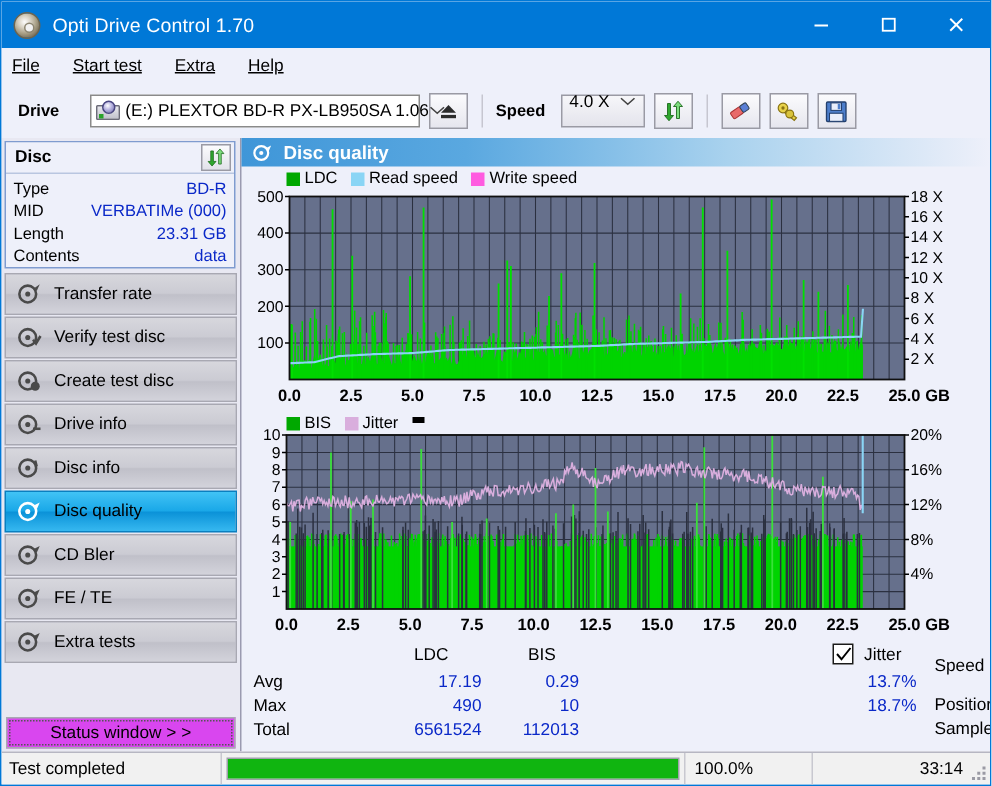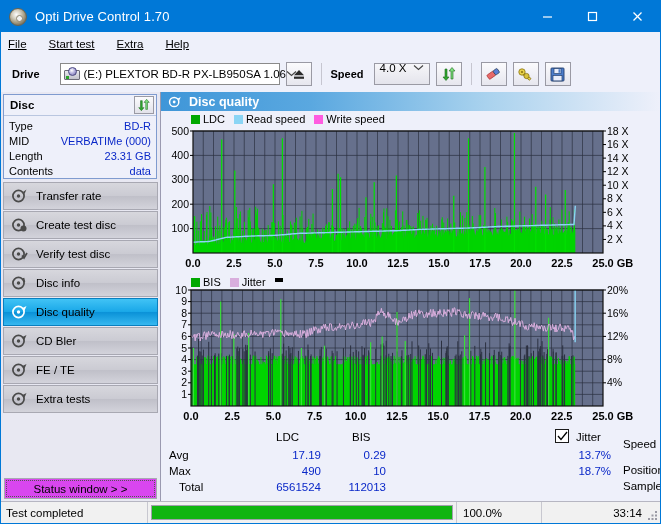--- a/index.html
+++ b/index.html
@@ -414,34 +414,44 @@
                 <path d="M12 4 L15.5 1.5 L13.5 6 Z" fill="#4a4a4a"></path>
               </svg>
           </span>
           <span class="lbl">Transfer rate</span>
         </div>
         <div class="nav-btn">
           <span class="ico">
             <svg width="17" height="16" viewBox="0 0 17 16">
                 <circle cx="7.5" cy="8" r="5.6" fill="none" stroke="#4a4a4a" stroke-width="1.7"></circle>
                 <circle cx="7.5" cy="8" r="1.7" fill="#4a4a4a"></circle>
+                <path d="M11 9.5 L13 12 L16 7" fill="none" stroke="#4a4a4a" stroke-width="1.7"></path>
+              </svg>
+          </span>
+          <span class="lbl">Verify test disc</span>
+        </div>
+        <div class="nav-btn">
+          <span class="ico">
+            <svg width="17" height="16" viewBox="0 0 17 16">
+                <circle cx="7.5" cy="8" r="5.6" fill="none" stroke="#4a4a4a" stroke-width="1.7"></circle>
+                <circle cx="7.5" cy="8" r="1.7" fill="#4a4a4a"></circle>
                 <circle cx="12.5" cy="11.5" r="3" fill="#4a4a4a"></circle>
               </svg>
           </span>
           <span class="lbl">Create test disc</span>
         </div>
         <div class="nav-btn">
           <span class="ico">
             <svg width="17" height="16" viewBox="0 0 17 16">
                 <circle cx="7.5" cy="8" r="5.6" fill="none" stroke="#4a4a4a" stroke-width="1.7"></circle>
                 <circle cx="7.5" cy="8" r="1.7" fill="#4a4a4a"></circle>
-                <path d="M11 9.5 L13 12 L16 7" fill="none" stroke="#4a4a4a" stroke-width="1.7"></path>
+                <rect x="11" y="10" width="5" height="1.7" fill="#4a4a4a"></rect>
               </svg>
           </span>
-          <span class="lbl">Verify test disc</span>
+          <span class="lbl">Drive info</span>
         </div>
         <div class="nav-btn">
           <span class="ico">
             <svg width="17" height="16" viewBox="0 0 17 16">
                 <circle cx="7.5" cy="8" r="5.6" fill="none" stroke="#4a4a4a" stroke-width="1.7"></circle>
                 <circle cx="7.5" cy="8" r="1.7" fill="#4a4a4a"></circle>
                 <path d="M12.5 3 L13.5 7" stroke="#4a4a4a" stroke-width="1.6"></path>
               </svg>
           </span>
           <span class="lbl">Disc info</span>
@@ -1746,21 +1756,21 @@
 
         <div id="jitter-check" style="left:394px; top:2px;">
           <svg width="11" height="11" viewBox="0 0 11 11">
               <polyline points="1,5 4,8.5 10,1" fill="none" stroke="#000" stroke-width="1.3"></polyline>
             </svg>
         </div>
         <span class="stat-label" style="left:415px; top:4px;">Jitter</span>
 
         <span class="stat-label" style="left:8px; top:22px;">Avg</span>
         <span class="stat-label" style="left:8px; top:38px;">Max</span>
-        <span class="stat-label" style="left:18px; top:54px;">Total</span>
+        <span class="stat-label" style="left:8px; top:54px;">Total</span>
 
         <span class="stat-val" style="left:60px; top:22px; width:100px;">17.19</span>
         <span class="stat-val" style="left:60px; top:38px; width:100px;">490</span>
         <span class="stat-val" style="left:60px; top:54px; width:100px;">6561524</span>
 
         <span class="stat-val" style="left:145px; top:22px; width:80px;">0.29</span>
         <span class="stat-val" style="left:145px; top:38px; width:80px;">10</span>
         <span class="stat-val" style="left:145px; top:54px; width:80px;">112013</span>
 
         <span class="stat-val" style="left:340px; top:22px; width:110px;">13.7%</span>

